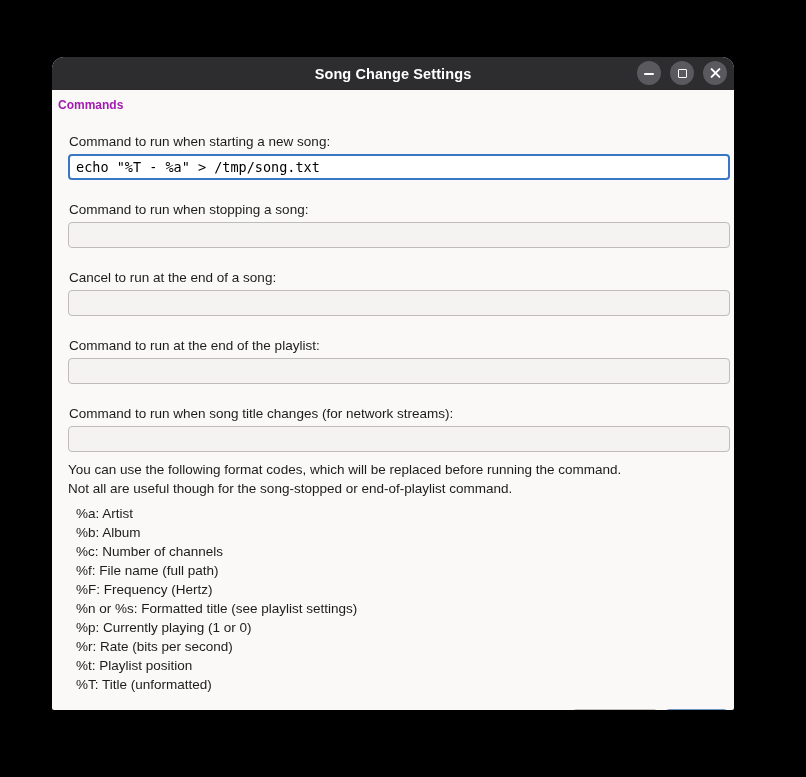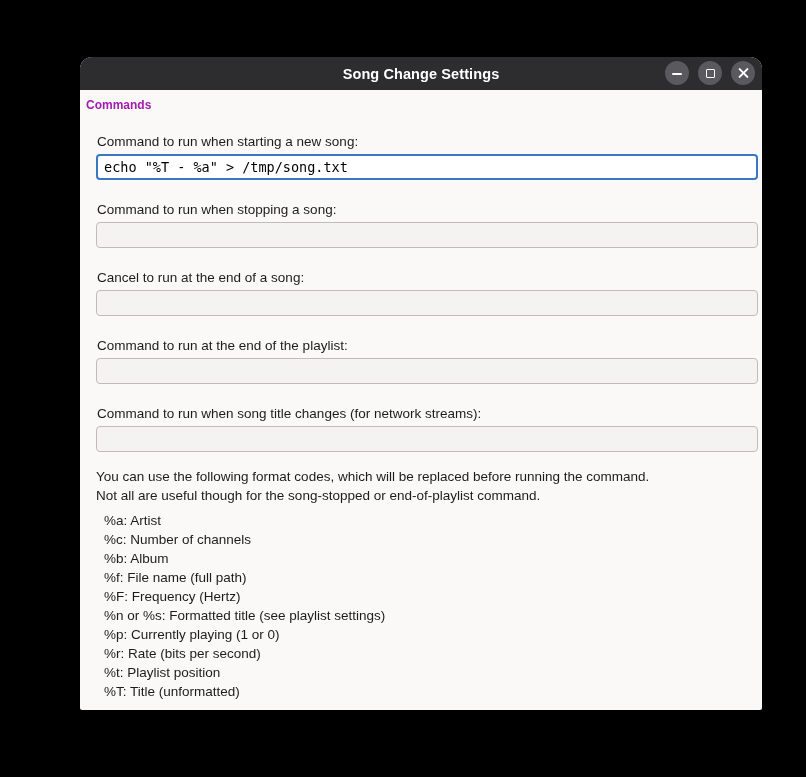--- a/index.html
+++ b/index.html
@@ -5,21 +5,21 @@
   * { box-sizing: border-box; }
   html, body { margin: 0; padding: 0; }
   body {
     width: 806px; height: 777px;
     background: #000;
     position: relative;
     font-family: "Liberation Sans", sans-serif;
     overflow: hidden;
   }
   .window {
-    position: absolute; left: 80px; top: 57px; width: 682px; height: 653px;
+    position: absolute; left: 52px; top: 57px; width: 682px; height: 653px;
     background: #faf9f8;
     border-radius: 12px 12px 2px 2px;
     overflow: hidden;
     display: flex; flex-direction: column;
   }
   
   .titlebar {
     height: 33px; flex: 0 0 33px;
     background: #2d2d30;
     display: flex; align-items: center; justify-content: center;
@@ -70,21 +70,21 @@
     border: 1px solid #bfbcb9; border-radius: 4px;
     font-family: "DejaVu Sans Mono", monospace;
     font-size: 13.5px; color: #000;
     padding: 0 7px; outline: none;
   }
   .cmd-input.focused {
     background: #ffffff;
     border: 2px solid #3976c4;
     padding: 0 6px;
   }
-  .info-block { margin: 10px 0 2px 12px; line-height: 19px; }
+  .info-block { margin: 3px 0 2px 12px; line-height: 19px; }
   .codes-block { margin: 4px 0 6px 20px; line-height: 19px; }
   .footer-block { margin: 2px 0 0 12px; line-height: 19px; }
   
   .button-row {
     margin: 7px 2px 0 0;
     display: flex; justify-content: flex-end; gap: 7px;
   }
   .btn {
     display: inline-flex; align-items: flex-start; justify-content: center; gap: 5px;
     height: 25px; padding: 0 11px;
@@ -154,22 +154,22 @@
       <input class="cmd-input" type="text" value="" style="">
     </div>
 
     <div class="info-block">
       <div>You can use the following format codes, which will be replaced before running the command.</div>
       <div>Not all are useful though for the song-stopped or end-of-playlist command.</div>
     </div>
 
     <div class="codes-block">
       <div>%a: Artist</div>
+      <div>%b: Album</div>
       <div>%c: Number of channels</div>
-      <div>%b: Album</div>
       <div>%f: File name (full path)</div>
       <div>%F: Frequency (Hertz)</div>
       <div>%n or %s: Formatted title (see playlist settings)</div>
       <div>%p: Currently playing (1 or 0)</div>
       <div>%r: Rate (bits per second)</div>
       <div>%t: Playlist position</div>
       <div>%T: Title (unformatted)</div>
     </div>
 
     <div class="footer-block">

